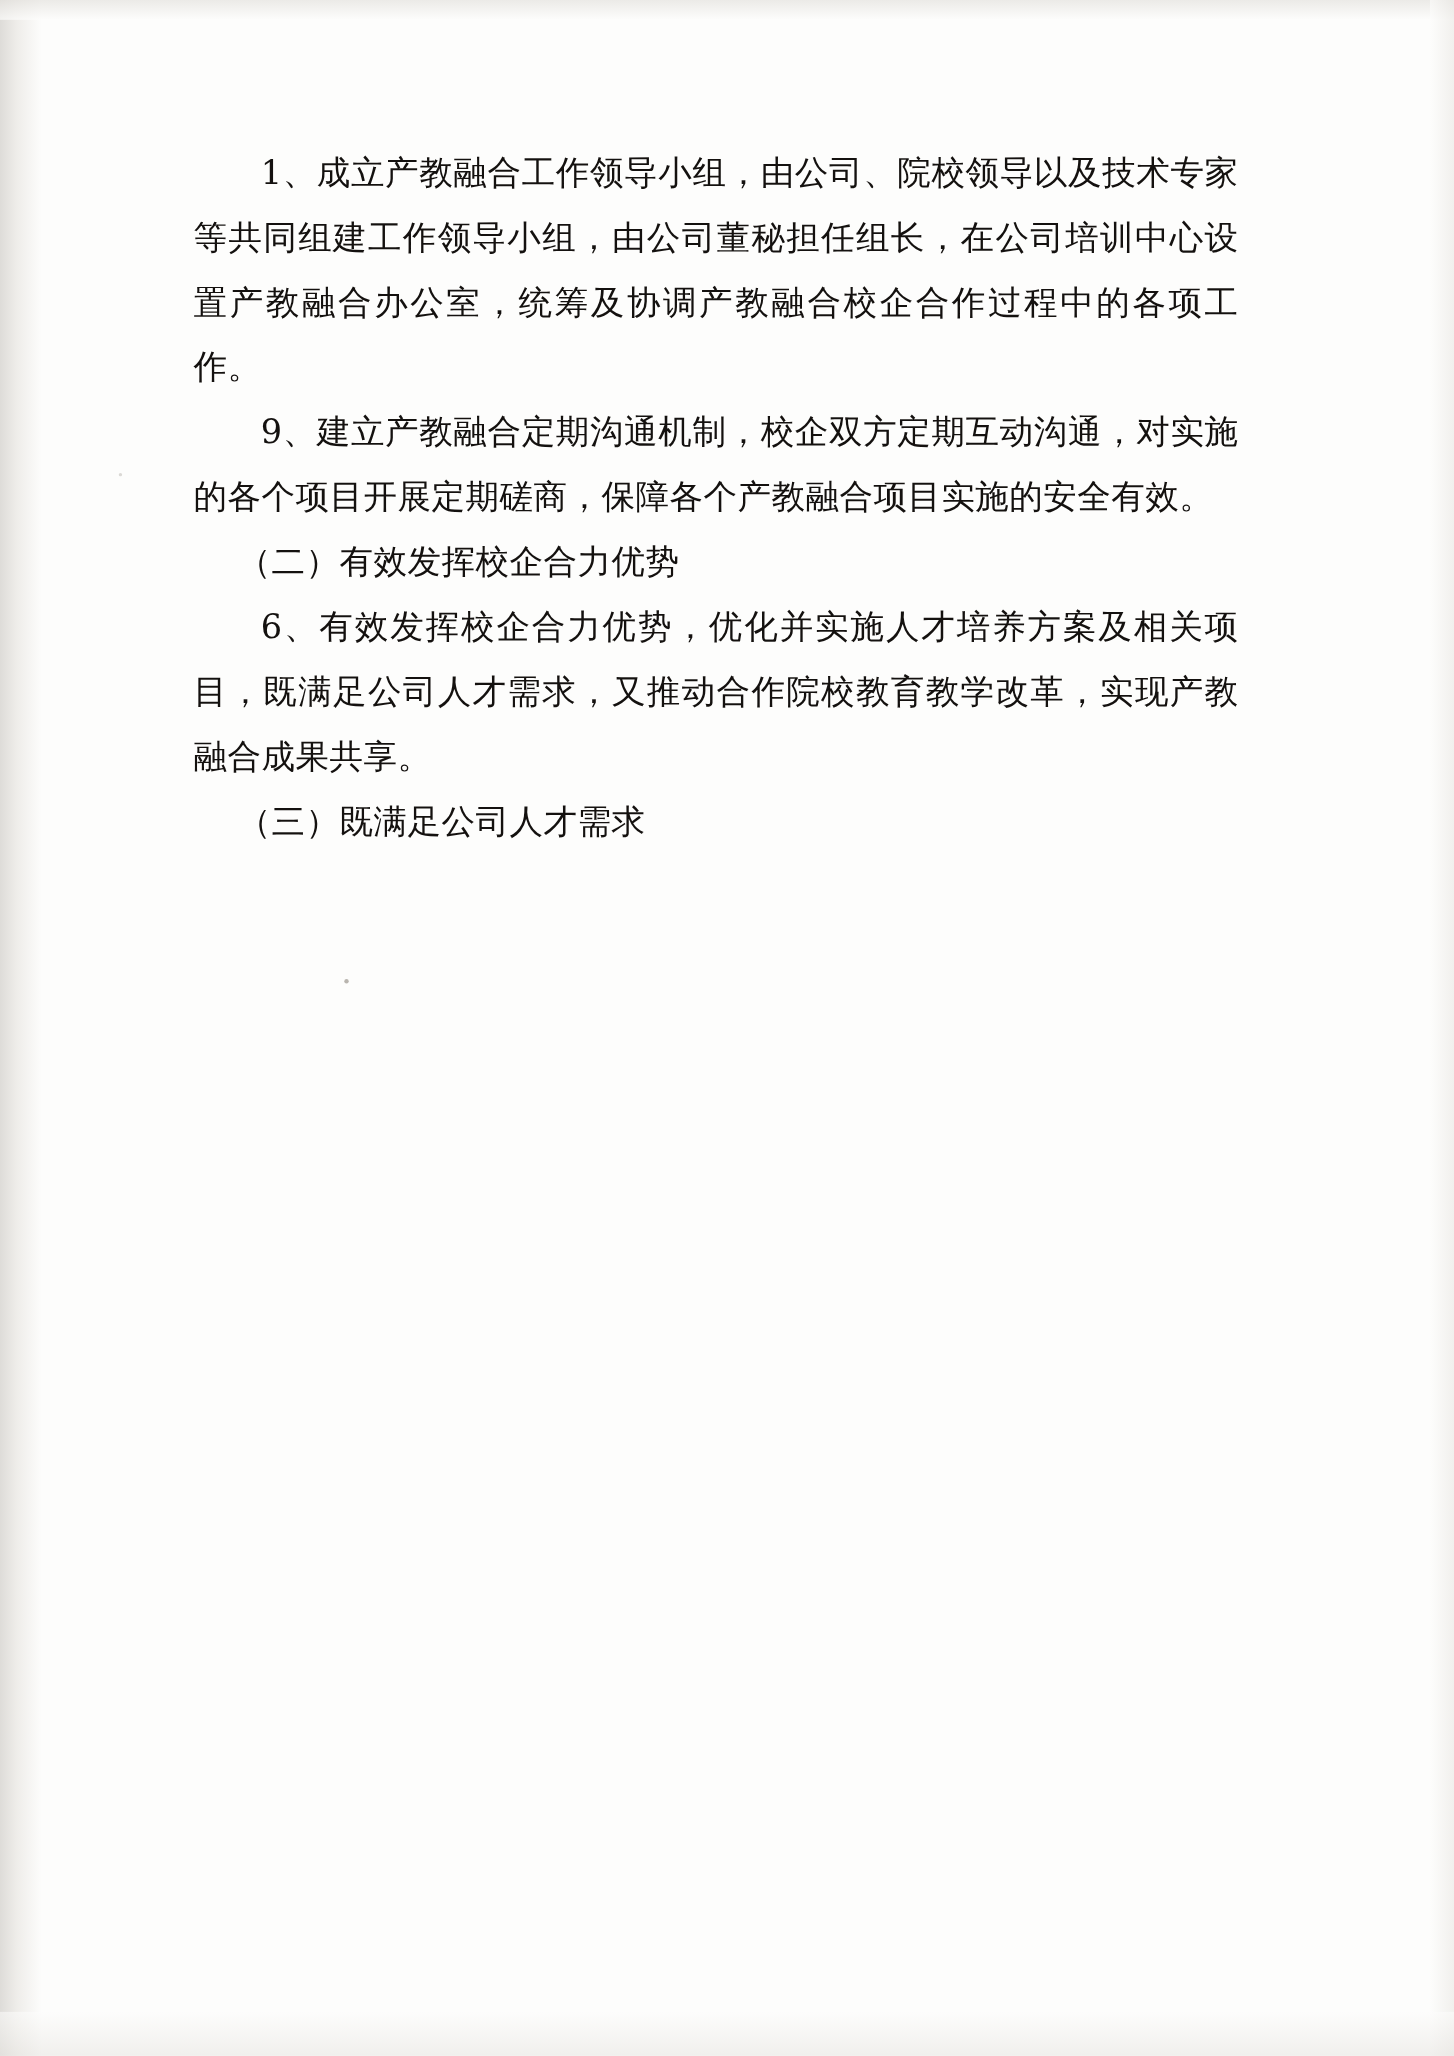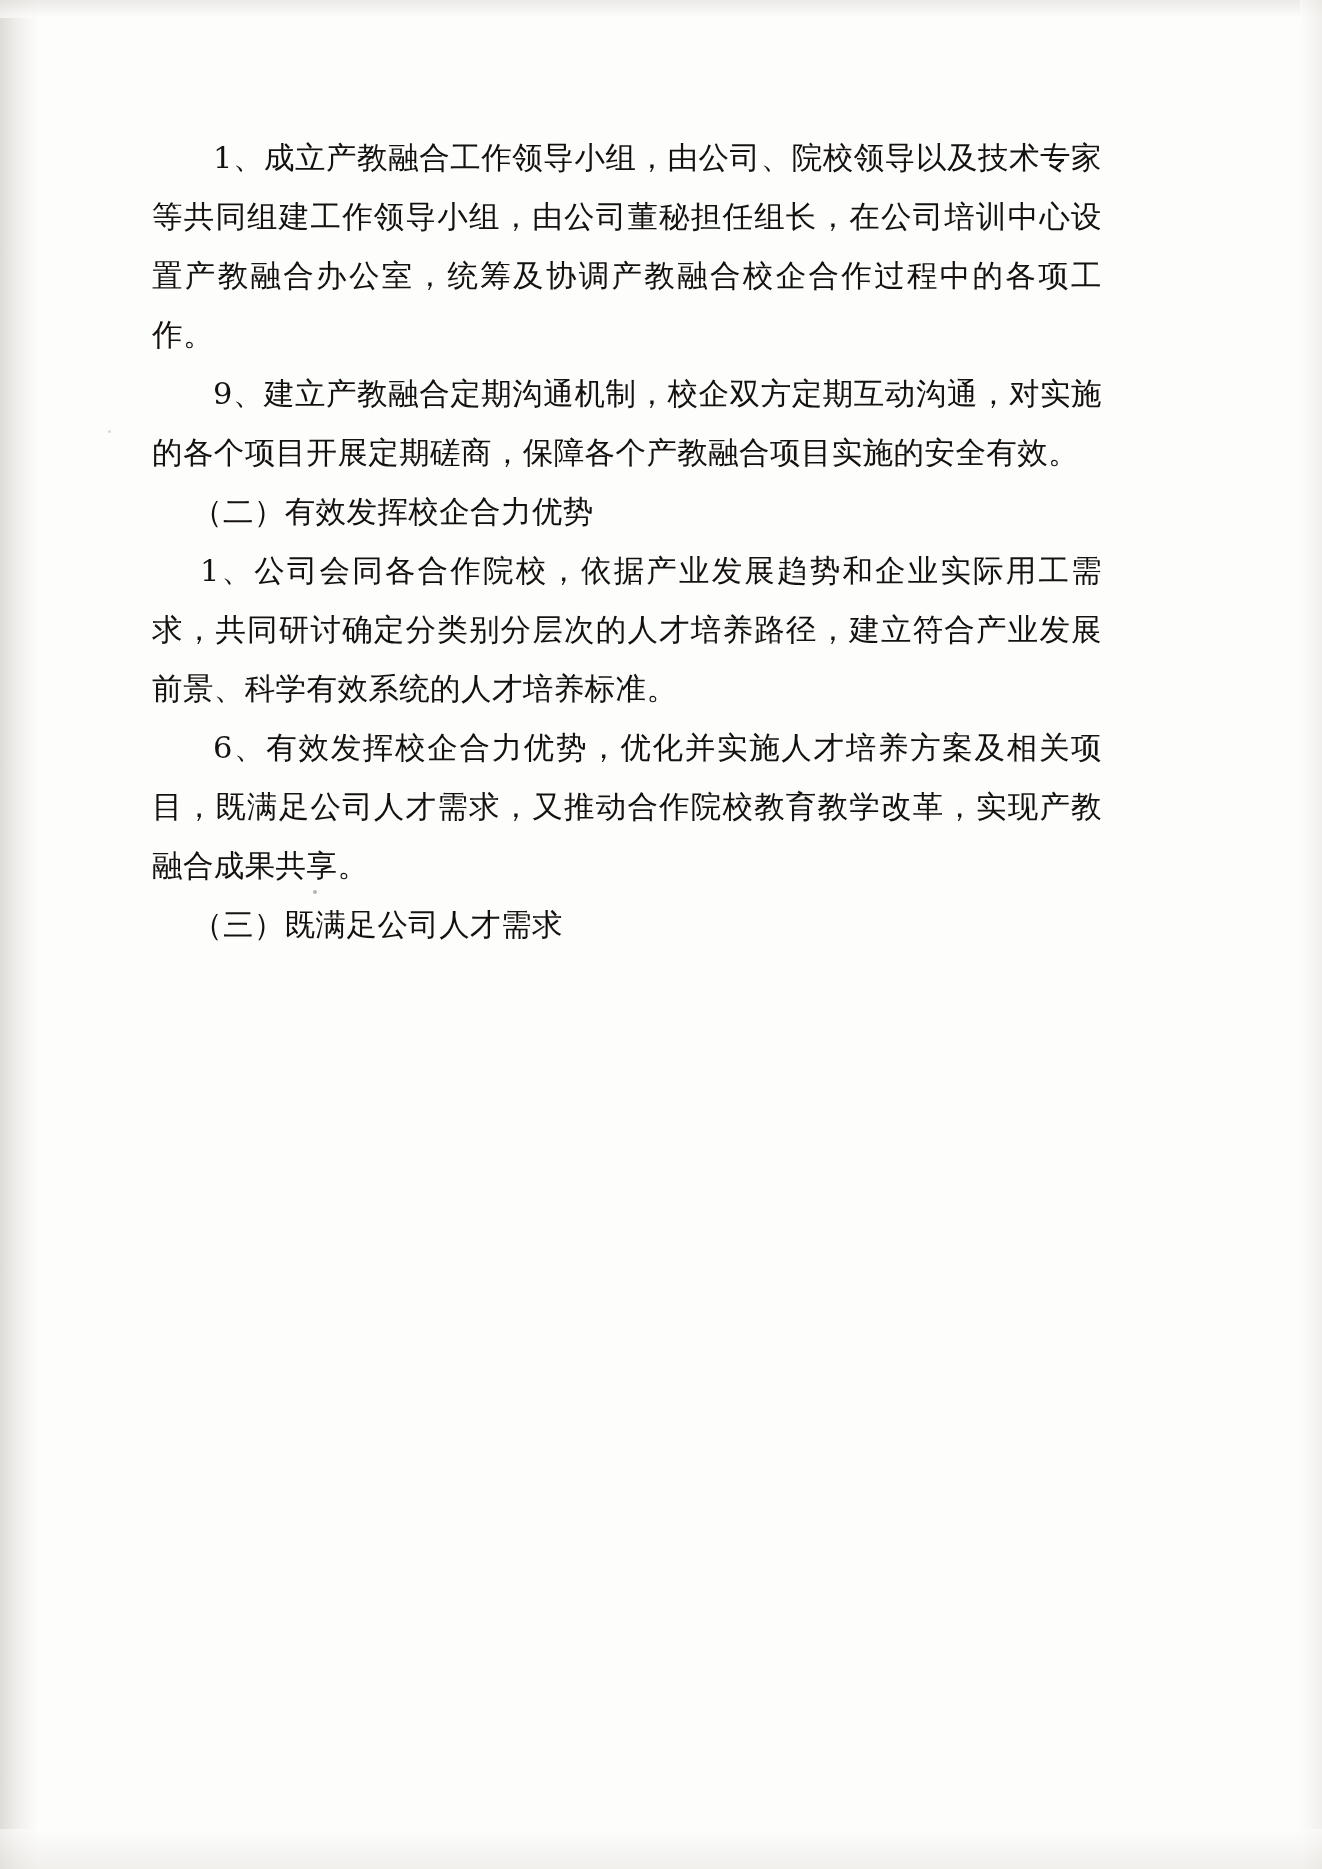--- a/index.html
+++ b/index.html
@@ -45,21 +45,21 @@
     position: absolute;
     left: 0; bottom: 0;
     width: 100%; height: 40px;
     background: linear-gradient(to top, #e6e4e0 0%, #fdfdfc 100%);
     opacity: .55;
     pointer-events: none;
   }
 
   .doc-body {
     position: absolute;
-    left: 152px;
+    left: 176px;
     top: 128px;
     width: 950px;
   }
   .para {
     font-size: 30.5px;
     line-height: 59px;
     color: #14110f;
     text-align: justify;
     text-justify: inter-ideograph;
     letter-spacing: 0.4px;
@@ -93,17 +93,16 @@
   <div class="scan-edge-right"></div>
   <div class="scan-edge-bottom"></div>
 
   <div class="speck" style="left:313px; top:890px; width:4px; height:4px;"></div>
   <div class="speck" style="left:108px; top:430px; width:3px; height:3px; opacity:.5;"></div>
 
   <div class="doc-body">
     <p class="para indent">1、成立产教融合工作领导小组，由公司、院校领导以及技术专家等共同组建工作领导小组，由公司董秘担任组长，在公司培训中心设置产教融合办公室，统筹及协调产教融合校企合作过程中的各项工作。</p>
     <p class="para indent">9、建立产教融合定期沟通机制，校企双方定期互动沟通，对实施的各个项目开展定期磋商，保障各个产教融合项目实施的安全有效。</p>
     <p class="para heading">（二）有效发挥校企合力优势</p>
-    <p class="para indent-small">1、公司会同各合作院校，依据产业发展趋势和企业实际用工需求，共同研讨确定分类别分层次的人才培养路径，建立符合产业发展前景、科学有效系统的人才培养标准。</p>
     <p class="para indent">6、有效发挥校企合力优势，优化并实施人才培养方案及相关项目，既满足公司人才需求，又推动合作院校教育教学改革，实现产教融合成果共享。</p>
     <p class="para heading">（三）既满足公司人才需求</p>
   </div>
 </div>
 
 </body></html>

